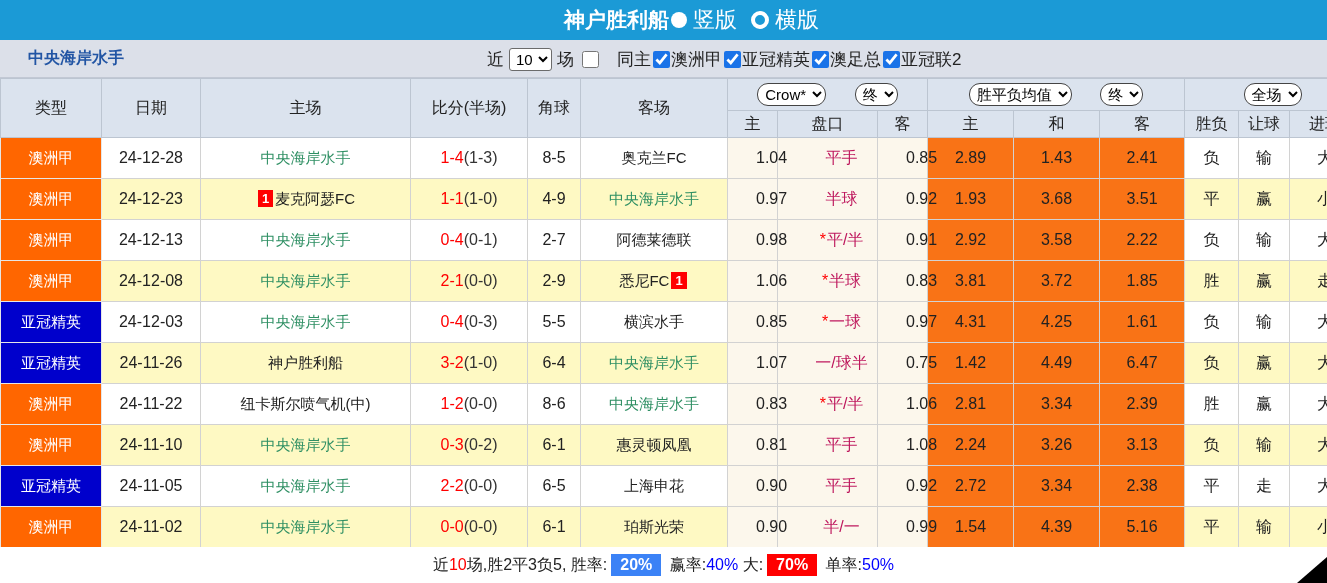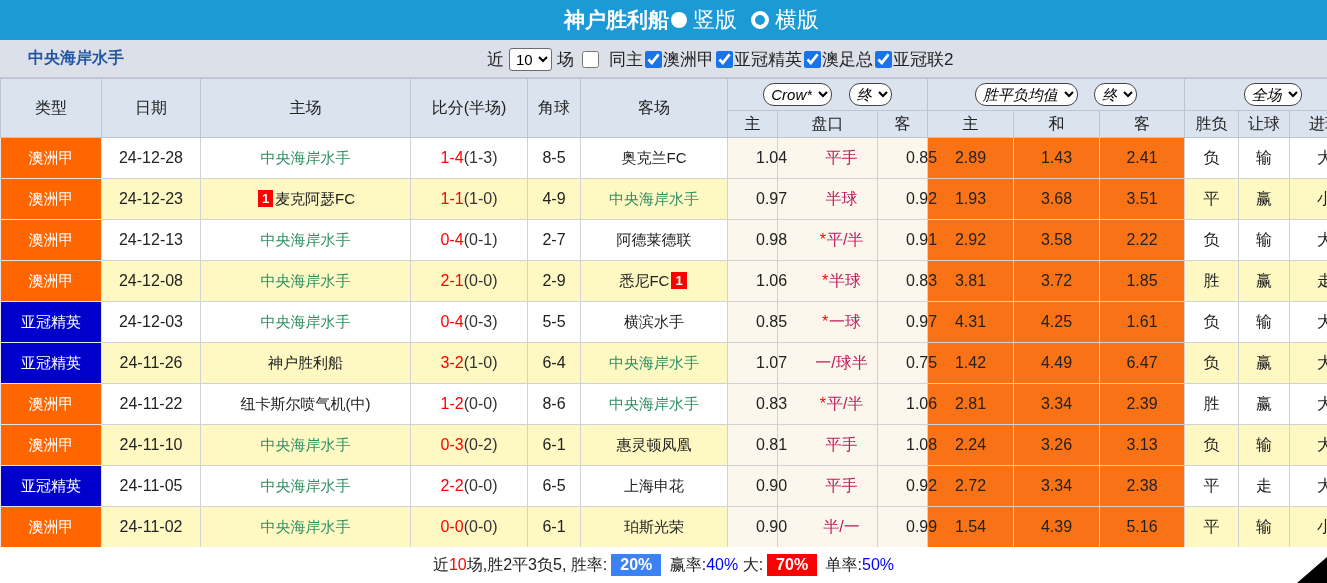--- a/index.html
+++ b/index.html
@@ -44,22 +44,22 @@
     position:absolute; top:78px; left:0; width:1360px;
     border-collapse:collapse; table-layout:fixed; text-align:center;
   }
   .results-table th {
     background:#dbe3ee; border:1px solid #bcc5d1; font-weight:normal;
     color:#222; font-size:16px;
   }
   .hdr-a { height:32px; }
   .hdr-b th { height:27px; }
   .hdr-a select {
-    font-size:15px; padding:1px 3px; margin:0 6px;
-    border:1px solid #444; border-radius:11px; background:#fff;font-style:italic;
+    font-size:15px; padding:1px 3px; margin:0 12px;
+    border:1px solid #444; border-radius:11px; background:#fff;
   }
   .results-table td {
     border:1px solid #d2d2d2; height:41px; font-size:16px; color:#222;
   }
   tr.stripe td.plain { background:#fef9c3; }
   td.plain { background:#fff; }
   td.type-orange { background:#ff6600; color:#fff; font-size:15px; border-color:#e6e6e6; }
   td.type-blue   { background:#0000cc; color:#fff; font-size:15px; border-color:#e6e6e6; }
   td.cream { background:#fcf7ec;padding-left:28px; }
   td.lblue { background:#f97316; }
@@ -114,21 +114,21 @@
 
   <div class="filterbar">
     <span class="team-title">中央海岸水手</span>
     <div class="filter-controls">
       <span>近</span>
       <select>
         <option>10</option>
       </select>
       <span>场</span>
       <input type="checkbox" style="">
-      <span style="margin-left:8px">同主</span>
+      <span style="margin-left:16px">同主</span>
       <span class="league-checks">
           <input type="checkbox" checked="" style="">
           <label>澳洲甲</label>
           <input type="checkbox" checked="" style="">
           <label>亚冠精英</label>
           <input type="checkbox" checked="" style="">
           <label>澳足总</label>
           <input type="checkbox" checked="" style="">
           <label>亚冠联2</label>
         </span>

